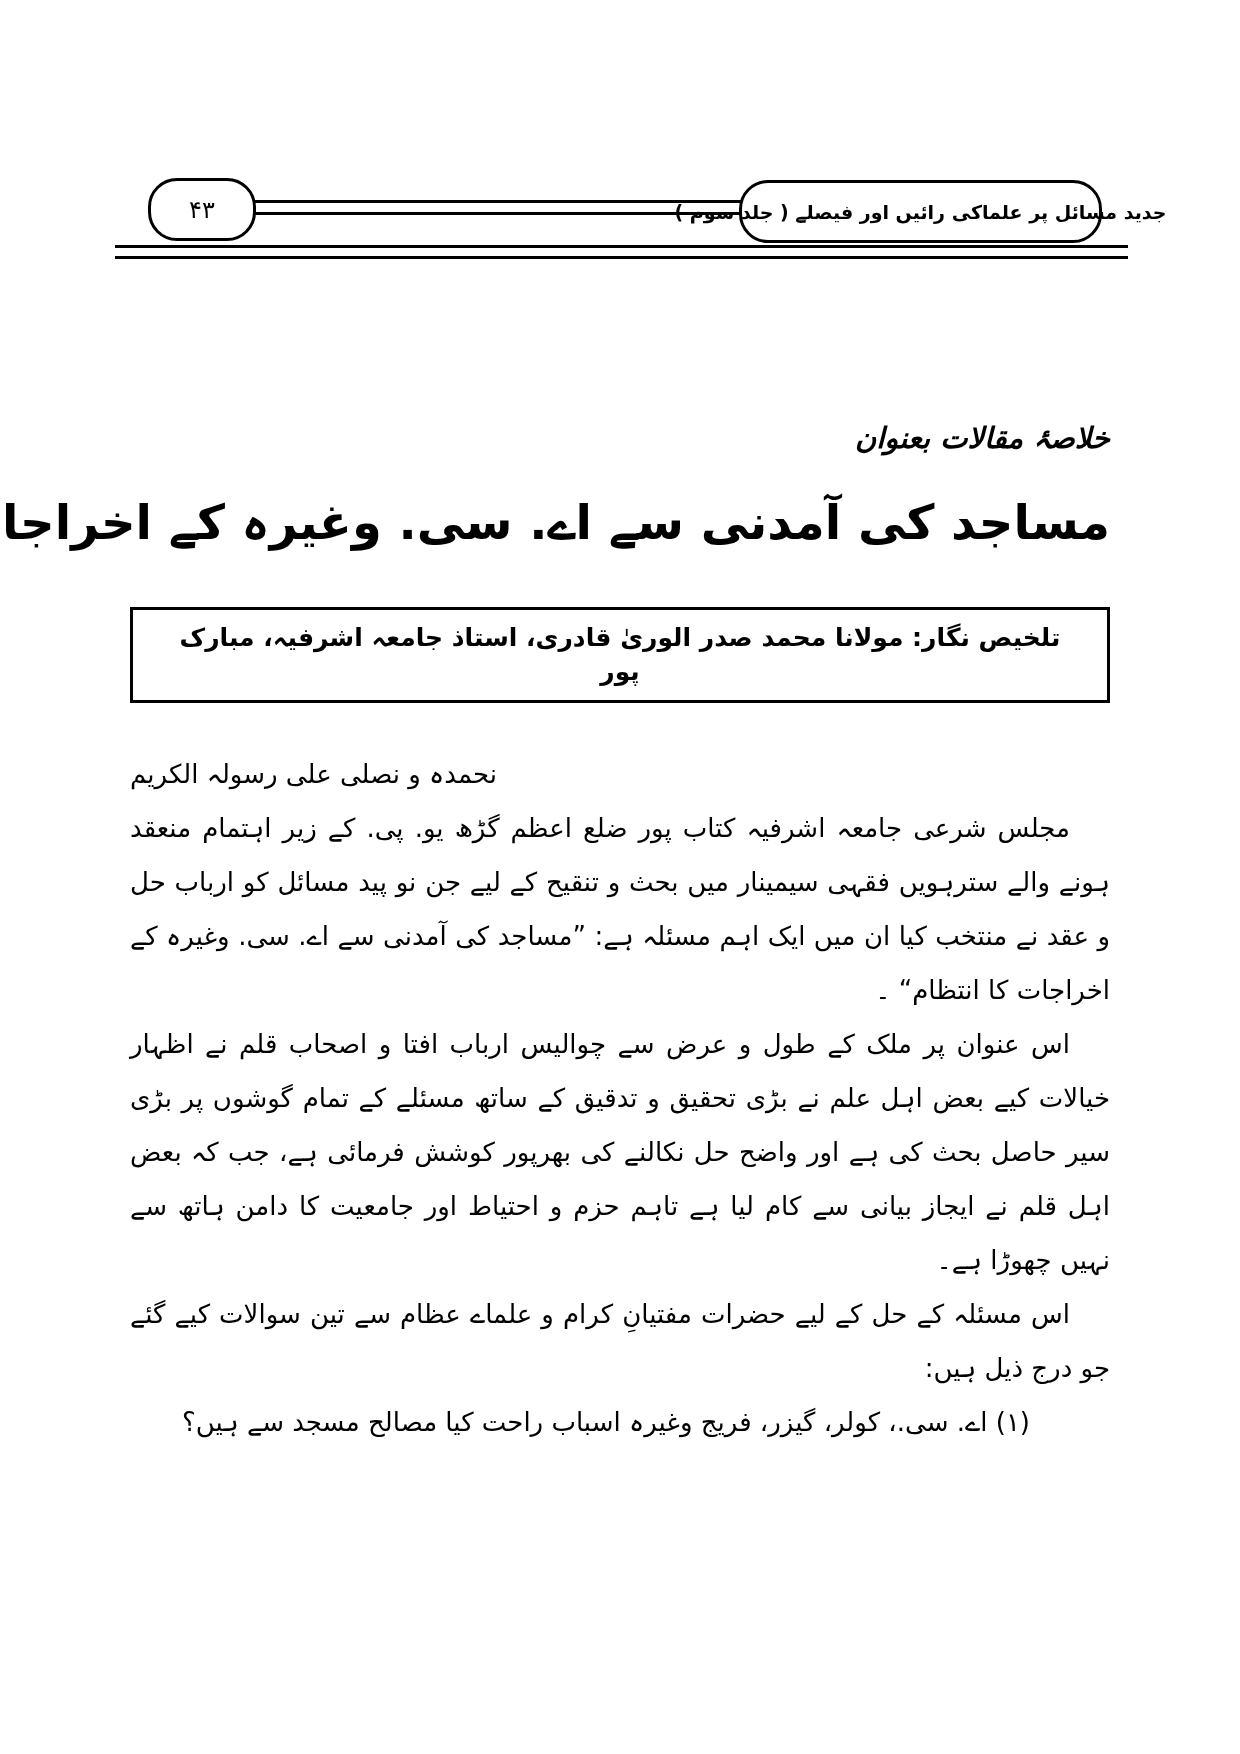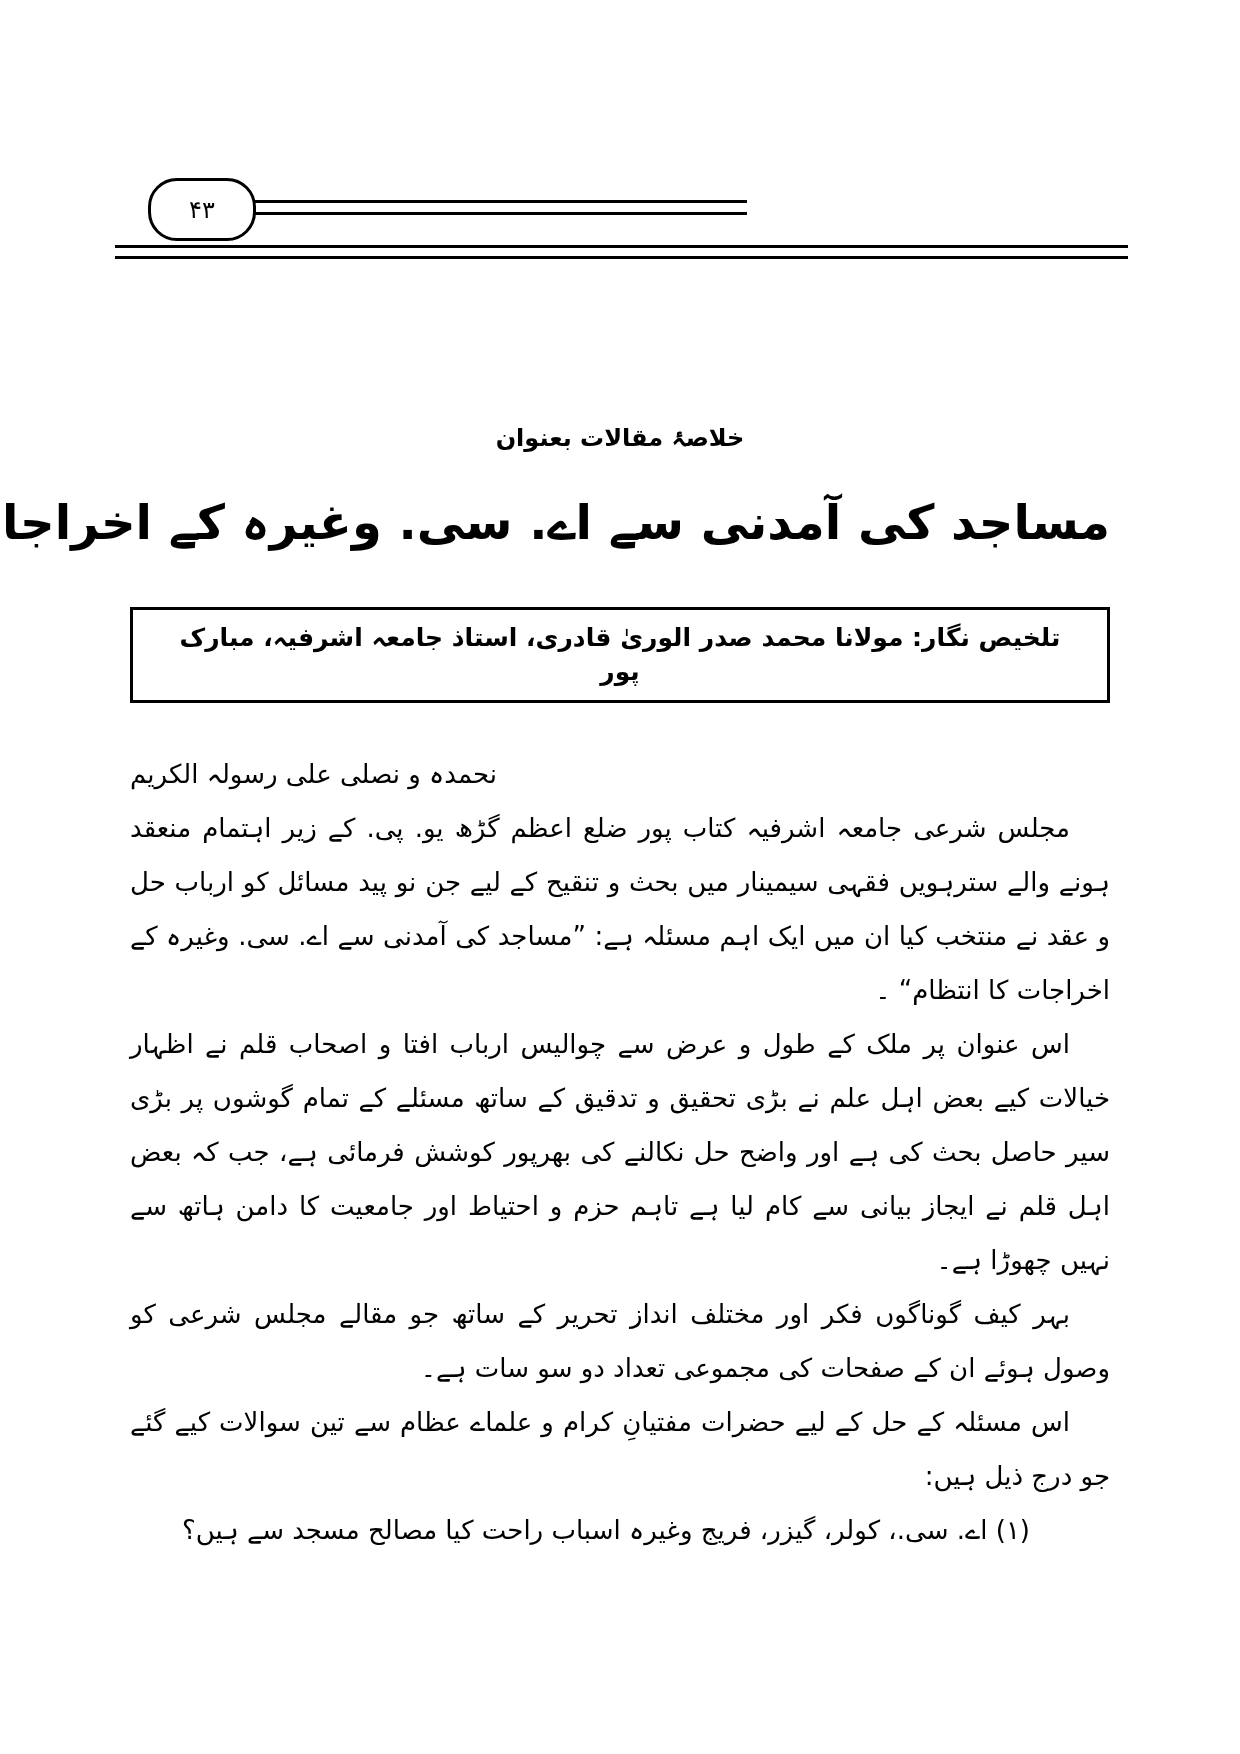--- a/index.html
+++ b/index.html
@@ -37,21 +37,21 @@
     border-top:3px solid #000;border-bottom:3px solid #000;
   }
 
   
   .sheet{
     position:relative;
     padding:418px 130px 0 130px;
     direction:rtl;
   }
   .kicker{
-    text-align:center;font-size:24px;font-weight:bold;line-height:40px;
+    font-size:29px;font-weight:bold;line-height:40px;font-style:italic;
   }
   .main-title{
     margin:18px 0 0 0;text-align:center;white-space:nowrap;
     font-size:48px;font-weight:bold;line-height:92px;
   }
   .author-wrap{margin-top:39px;display:flex;justify-content:center;}
   .author-box{
     border:3px solid #000;
     padding:11px 46px;
     font-size:25px;font-weight:bold;line-height:34px;
@@ -74,41 +74,43 @@
 </head>
 <body>
 
 <div class="page">
 
   <div class="running-head">
     <div class="page-pill">
       <span>۴۳</span>
     </div>
     <div class="head-connector"></div>
+    <div class="series-box">
+      <span>جدید مسائل پر علماکی رائیں اور فیصلے ( جلد سوم )</span>
+    </div>
     <div class="head-rule"></div>
   </div>
 
   <div class="sheet">
 
     <div class="kicker">خلاصۂ مقالات بعنوان</div>
 
     <h1 class="main-title">مساجد کی آمدنی سے اے. سی. وغیرہ کے اخراجات کا انتظام</h1>
 
     <div class="author-wrap">
       <div class="author-box">
         <span>تلخیص نگار: مولانا محمد صدر الوریٰ قادری، استاذ جامعہ اشرفیہ، مبارک پور</span>
       </div>
     </div>
 
     <div class="basmala">نحمدہ و نصلی علی رسولہ الکریم</div>
 
     <div class="body-text">
       <p class="indent">مجلس شرعی جامعہ اشرفیہ کتاب پور ضلع اعظم گڑھ یو. پی. کے زیر اہتمام منعقد ہونے والے سترہویں فقہی سیمینار میں بحث و تنقیح کے لیے جن نو پید مسائل کو ارباب حل و عقد نے منتخب کیا ان میں ایک اہم مسئلہ ہے: ”مساجد کی آمدنی سے اے. سی. وغیرہ کے اخراجات کا انتظام“ ۔</p>
       <p class="indent">اس عنوان پر ملک کے طول و عرض سے چوالیس ارباب افتا و اصحاب قلم نے اظہار خیالات کیے بعض اہل علم نے بڑی تحقیق و تدقیق کے ساتھ مسئلے کے تمام گوشوں پر بڑی سیر حاصل بحث کی ہے اور واضح حل نکالنے کی بھرپور کوشش فرمائی ہے، جب کہ بعض اہل قلم نے ایجاز بیانی سے کام لیا ہے تاہم حزم و احتیاط اور جامعیت کا دامن ہاتھ سے نہیں چھوڑا ہے۔</p>
-      <p class="indent">بہر کیف گوناگوں فکر اور مختلف انداز تحریر کے ساتھ جو مقالے مجلس شرعی کو وصول ہوئے ان کے صفحات کی مجموعی تعداد دو سو سات ہے۔</p>
       <p class="indent">اس مسئلہ کے حل کے لیے حضرات مفتیانِ کرام و علماے عظام سے تین سوالات کیے گئے جو درج ذیل ہیں:</p>
     </div>
 
     <div class="questions">
       <p>(۱) اے. سی.، کولر، گیزر، فریج وغیرہ اسباب راحت کیا مصالح مسجد سے ہیں؟</p>
 
     </div>
 
   </div>
 </div>

